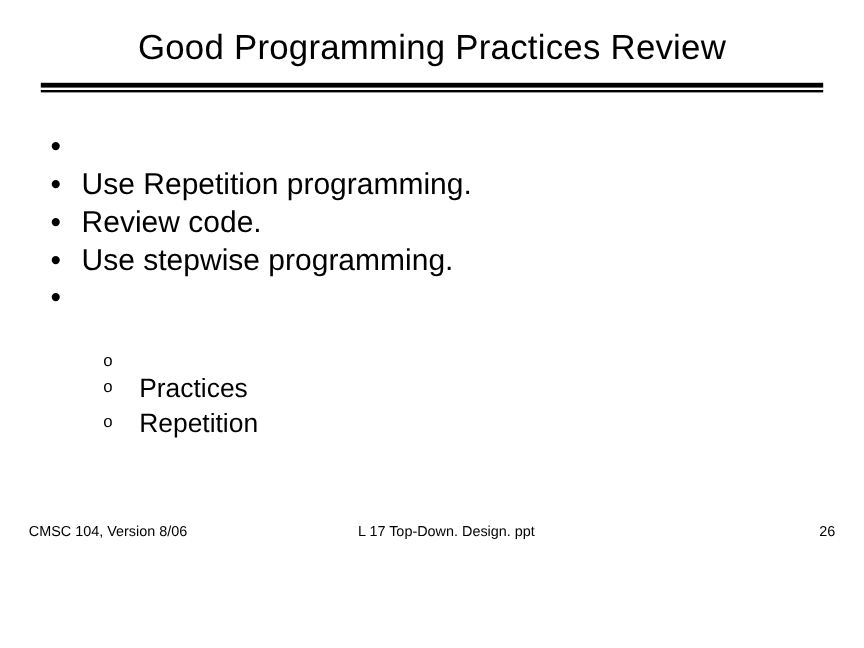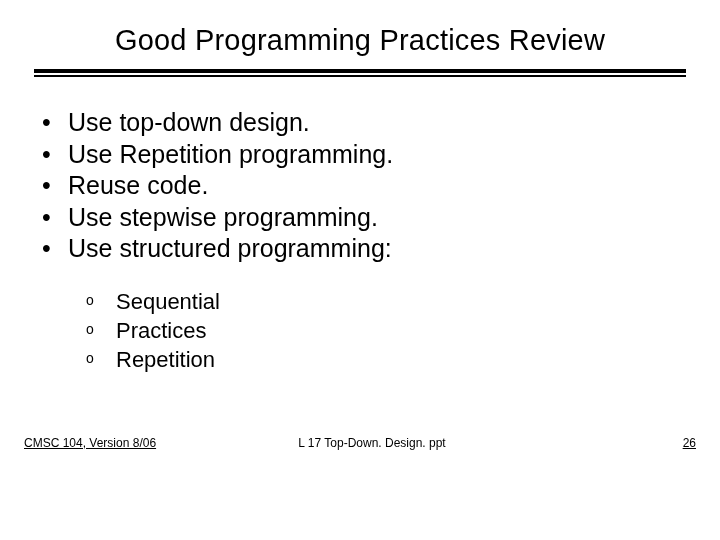--- a/index.html
+++ b/index.html
@@ -8,63 +8,60 @@
   .title { font-size: 29px; text-align: center; font-weight: 400; margin-bottom: 12px; letter-spacing: 0.2px; }
   .rule-wrap { margin-bottom: 30px; }
   .rule-top { height: 4px; background: #000; }
   .rule-bot { height: 2px; background: #000; margin-top: 2px; }
   .main-list { list-style: none; padding-left: 8px; }
   .main-list li { font-size: 25px; line-height: 1.26; display: flex; align-items: flex-start; }
   .main-list .dot { width: 26px; flex: 0 0 26px; text-align: left; }
   .sub-list { list-style: none; margin-top: 22px; padding-left: 52px; }
   .sub-list li { font-size: 22px; line-height: 1.32; display: flex; align-items: flex-start; }
   .sub-list .smark { width: 30px; flex: 0 0 30px; font-size: 14px; padding-top: 4px; text-align: left; }
-  .footer { position: absolute; left: 0; right: 0; bottom: 18px; padding: 0 24px; display: flex; justify-content: space-between; font-size: 12px; color: #000; text-decoration: underline; }
+  .footer { position: absolute; left: 0; right: 0; bottom: 18px; padding: 0 24px; display: flex; justify-content: space-between; font-size: 12px; color: #000; }
   .footer .center { position: absolute; left: 0; right: 0; text-align: center; padding-left: 24px; }
   .footer .left, .footer .right { position: relative; z-index: 1; }
 </style>
 </head>
 <body>
 
 <div class="slide">
 
   <div class="title">Good Programming Practices Review</div>
 
   <div class="rule-wrap">
     <div class="rule-top"></div>
     <div class="rule-bot"></div>
   </div>
 
   <ul class="main-list">
     <li>
       <span class="dot">•</span>
-      <span>Use top-down design.</span>
     </li>
     <li>
       <span class="dot">•</span>
       <span>Use Repetition programming.</span>
     </li>
     <li>
       <span class="dot">•</span>
-      <span>Reuse code.</span>
+      <span>Review code.</span>
     </li>
     <li>
       <span class="dot">•</span>
       <span>Use stepwise programming.</span>
     </li>
     <li>
       <span class="dot">•</span>
-      <span>Use structured programming:</span>
     </li>
   </ul>
 
   <ul class="sub-list">
     <li>
       <span class="smark">o</span>
-      <span>Sequential</span>
     </li>
     <li>
       <span class="smark">o</span>
       <span>Practices</span>
     </li>
     <li>
       <span class="smark">o</span>
       <span>Repetition</span>
     </li>
   </ul>

